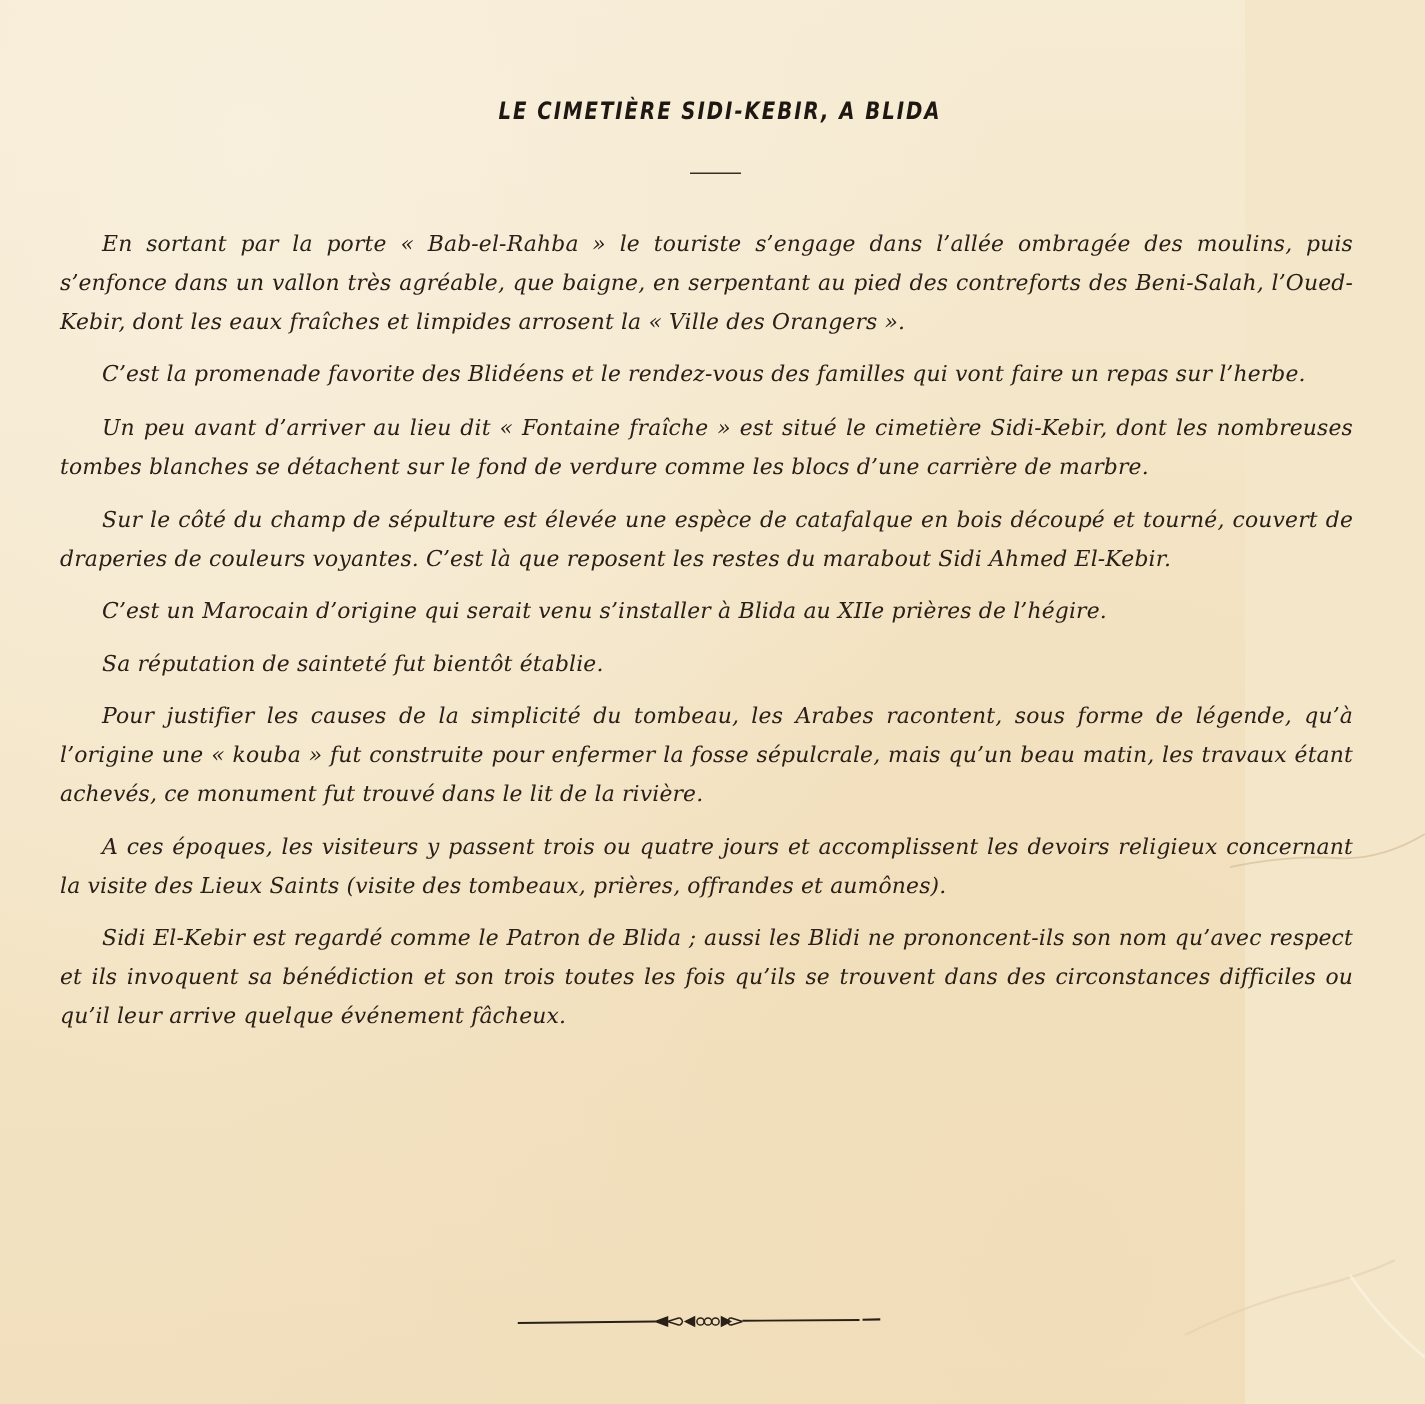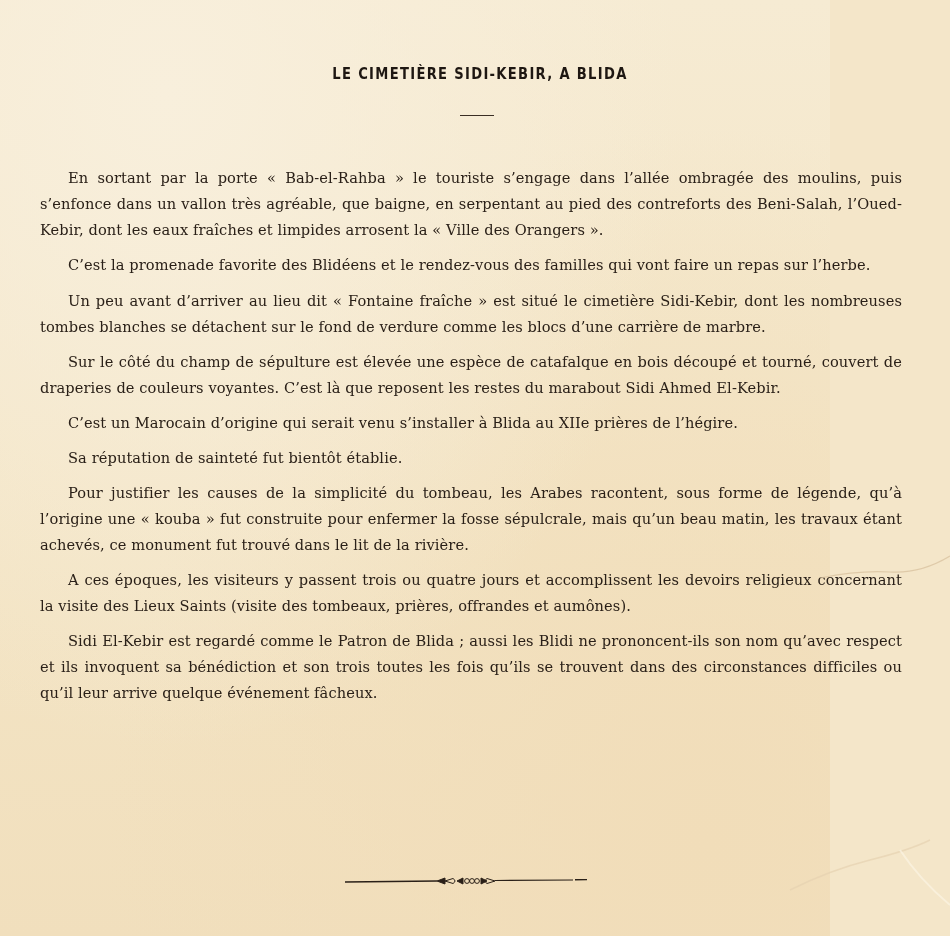--- a/index.html
+++ b/index.html
@@ -12,20 +12,21 @@
     .page {
       position: relative;
       width: 830px;
       height: 936px;
       background:
         radial-gradient(ellipse at 20% 10%, #f8efdc 0%, rgba(248,239,220,0) 55%),
         radial-gradient(ellipse at 85% 90%, #f1ddb9 0%, rgba(241,221,185,0) 60%),
         linear-gradient(180deg, #f6ebd3 0%, #f3e4c4 60%, #f1dfbd 100%);
       color: #2a2018;
       font-family: "DejaVu Serif", "Liberation Serif", serif;
+      font-style: italic;
     }
     .title {
       position: absolute;
       top: 64px;
       left: 0;
       width: 960px;
       text-align: center;
       font-family: "DejaVu Sans", "Liberation Sans", sans-serif;
       font-weight: bold;
       font-size: 16px;
@@ -37,21 +38,21 @@
     .title-rule {
       position: absolute;
       top: 115px;
       left: 460px;
       width: 34px;
       height: 0;
       border-top: 1.2px solid #3a2e24;
     }
     .body-text {
       position: absolute;
-      top: 165px;
+      top: 150px;
       left: 40px;
       width: 862px;
       font-size: 14.6px;
       line-height: 26px;
       text-align: justify;
       letter-spacing: 0.1px;
     }
     .para {
       margin: 0 0 9px 0;
       text-indent: 28px;

